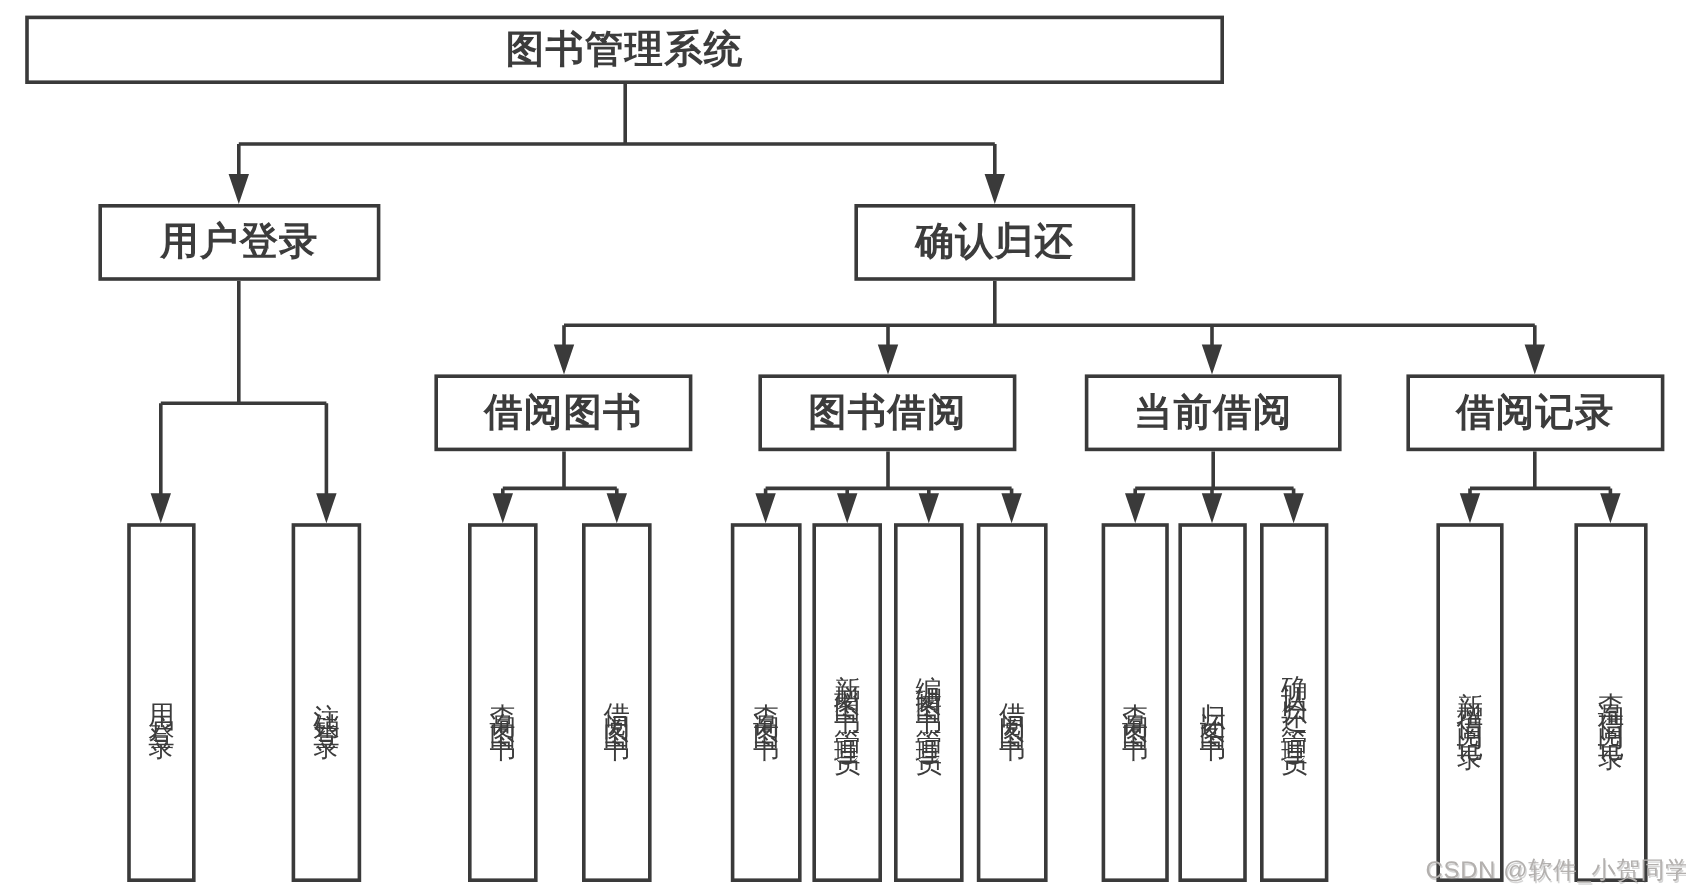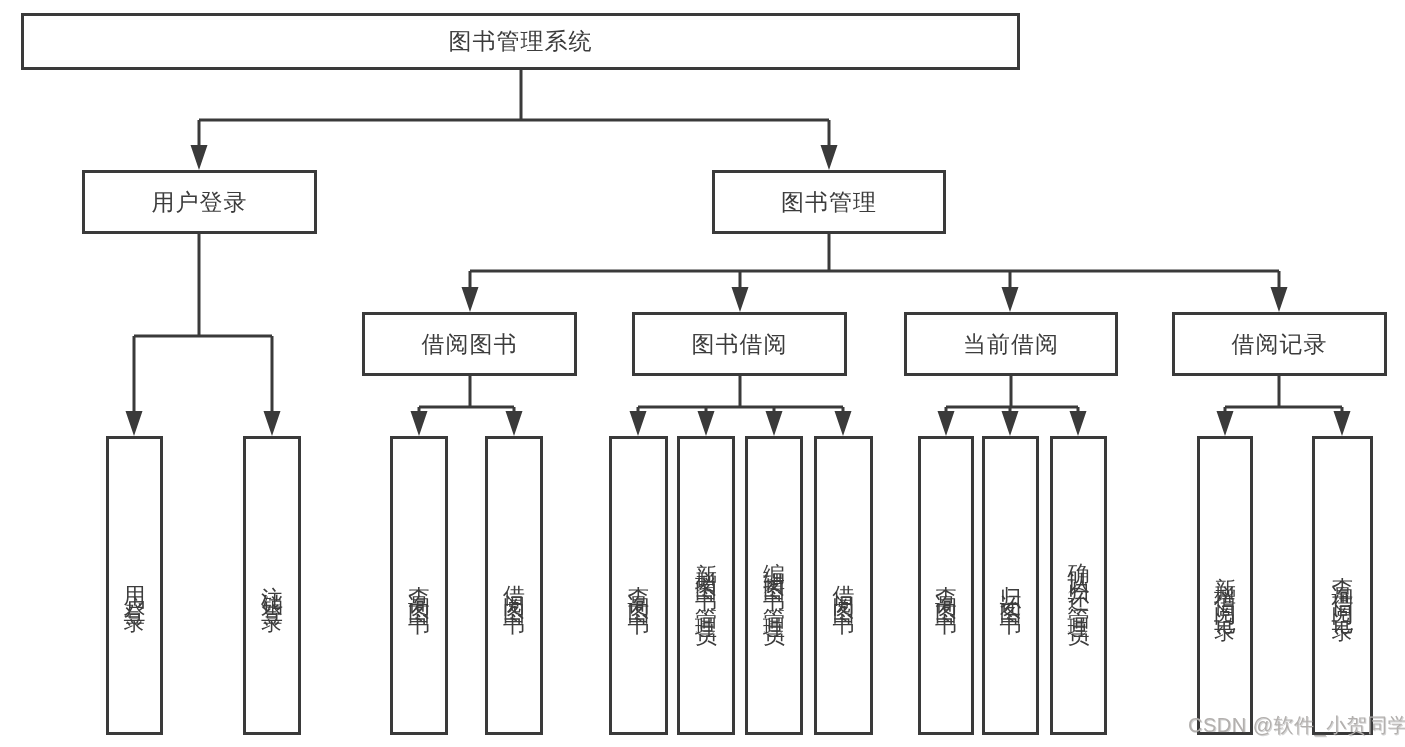--- a/index.html
+++ b/index.html
@@ -26,23 +26,24 @@
     box-sizing: border-box;
     border: 3px solid #3a3a3a;
     background: #ffffff;
     display: flex;
     align-items: center;
     justify-content: center;
     z-index: 1;
     color: #3c3c3c;
   }
   .node.h span {
-    font-size: 23px;
+    font-size: 32px;
     letter-spacing: 1px;
     white-space: nowrap;
+    font-weight: bold;
   }
   .node.v {
     top: 436px;
     height: 299px;
   }
   .node.v span {
     writing-mode: vertical-rl;
     text-orientation: mixed;
     font-size: 22px;
     letter-spacing: 9px;
@@ -98,21 +99,21 @@
   </svg>
 
   <div class="node h" style="left:21px;top:13px;width:999px;height:57px">
     <span>图书管理系统</span>
   </div>
 
   <div class="node h" style="left:82px;top:170px;width:235px;height:64px">
     <span>用户登录</span>
   </div>
   <div class="node h" style="left:712px;top:170px;width:234px;height:64px">
-    <span>图书管理</span>
+    <span>确认归还</span>
   </div>
 
   <div class="node h" style="left:362px;top:312px;width:215px;height:64px">
     <span>借阅图书</span>
   </div>
   <div class="node h" style="left:632px;top:312px;width:215px;height:64px">
     <span>图书借阅</span>
   </div>
   <div class="node h" style="left:904px;top:312px;width:214px;height:64px">
     <span>当前借阅</span>

